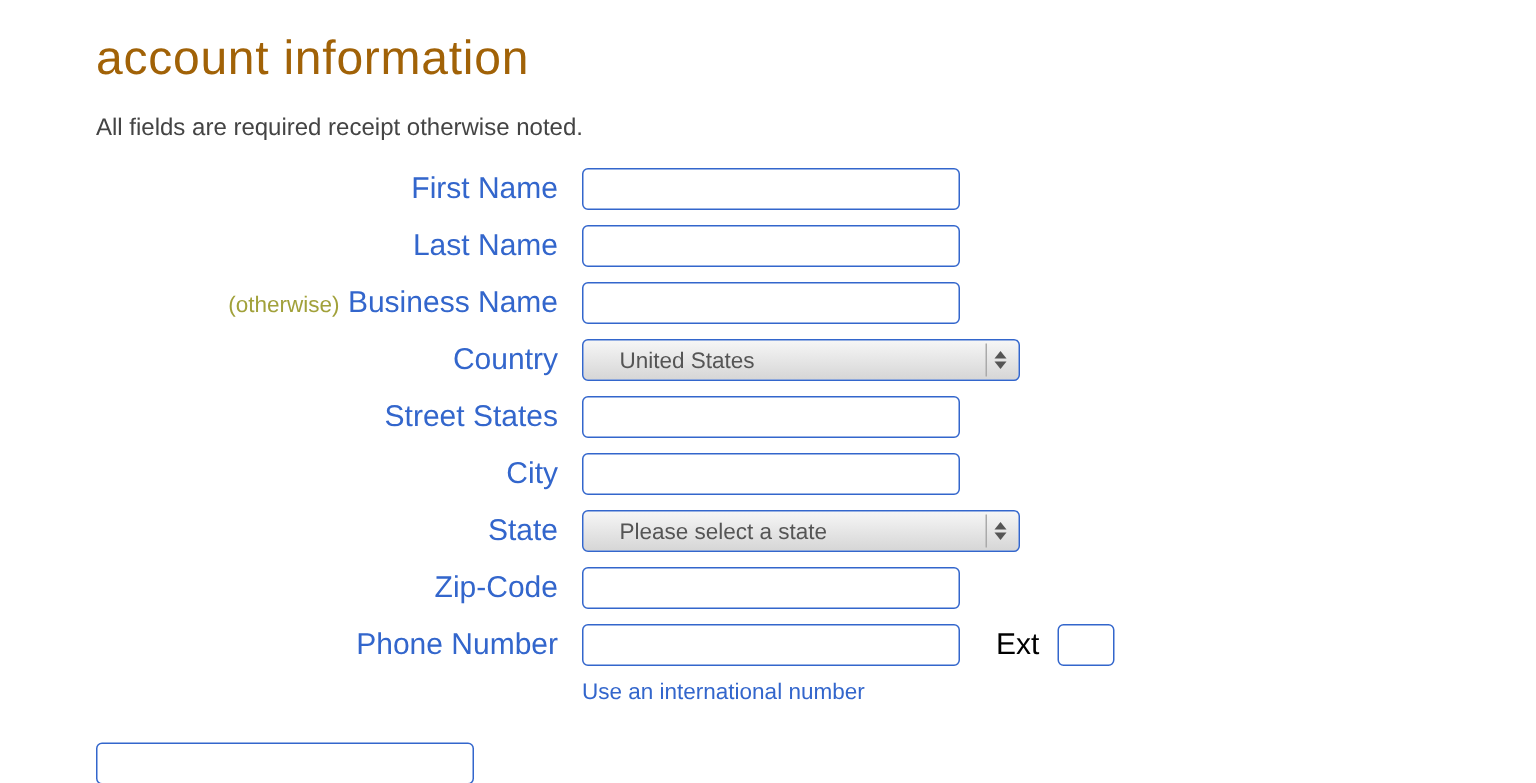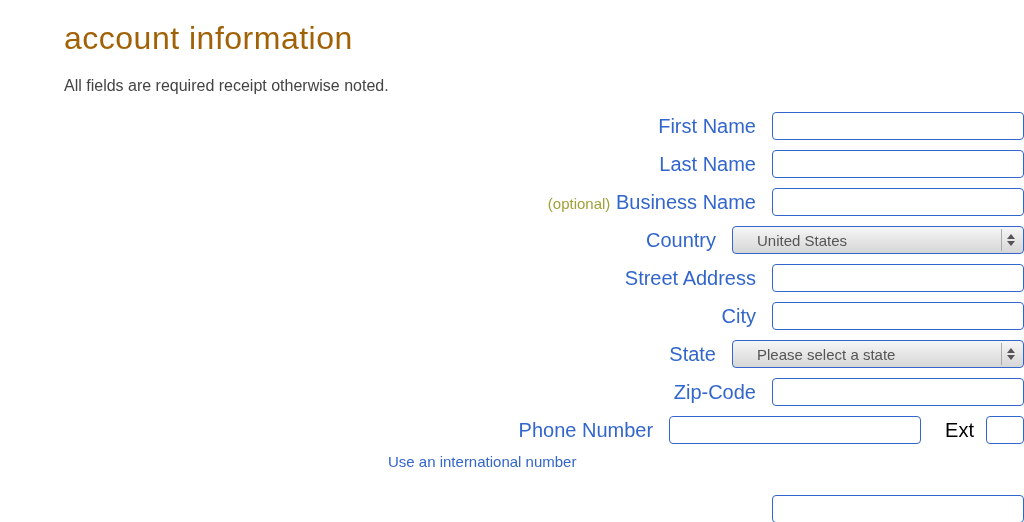--- a/index.html
+++ b/index.html
@@ -20,21 +20,20 @@
     .required-note {
       color: #444;
       font-size: 16px;
       margin-bottom: 16px;
     }
     .form-row {
       display: flex;
       align-items: center;
       margin-bottom: 8px;
       height: 30px;
-      justify-content: flex-end;
     }
     .label-col {
       width: 324px;
       text-align: right;
       padding-right: 16px;
       color: #3366cc;
       font-size: 20px;
       white-space: nowrap;
     }
     .optional {
@@ -138,21 +137,21 @@
 
 <div class="form-row">
   <div class="label-col">Last Name</div>
   <div class="input-col">
       <input type="text" style="">
     </div>
 </div>
 
 <div class="form-row">
   <div class="label-col">
-    <span class="optional">(optional)</span>
+    <span class="optional">(otherwise)</span>
     <span>Business Name</span>
   </div>
   <div class="input-col">
       <input type="text" style="">
     </div>
 </div>
 
 <div class="form-row">
   <div class="label-col">Country</div>
   <div class="input-col">
@@ -160,21 +159,21 @@
       <span class="select-text">United States</span>
       <div class="spinner">
         <div class="tri-up"></div>
         <div class="tri-down"></div>
       </div>
     </div>
   </div>
 </div>
 
 <div class="form-row">
-  <div class="label-col">Street Address</div>
+  <div class="label-col">Street States</div>
   <div class="input-col">
       <input type="text" style="">
     </div>
 </div>
 
 <div class="form-row">
   <div class="label-col">City</div>
   <div class="input-col">
       <input type="text" style="">
     </div>

